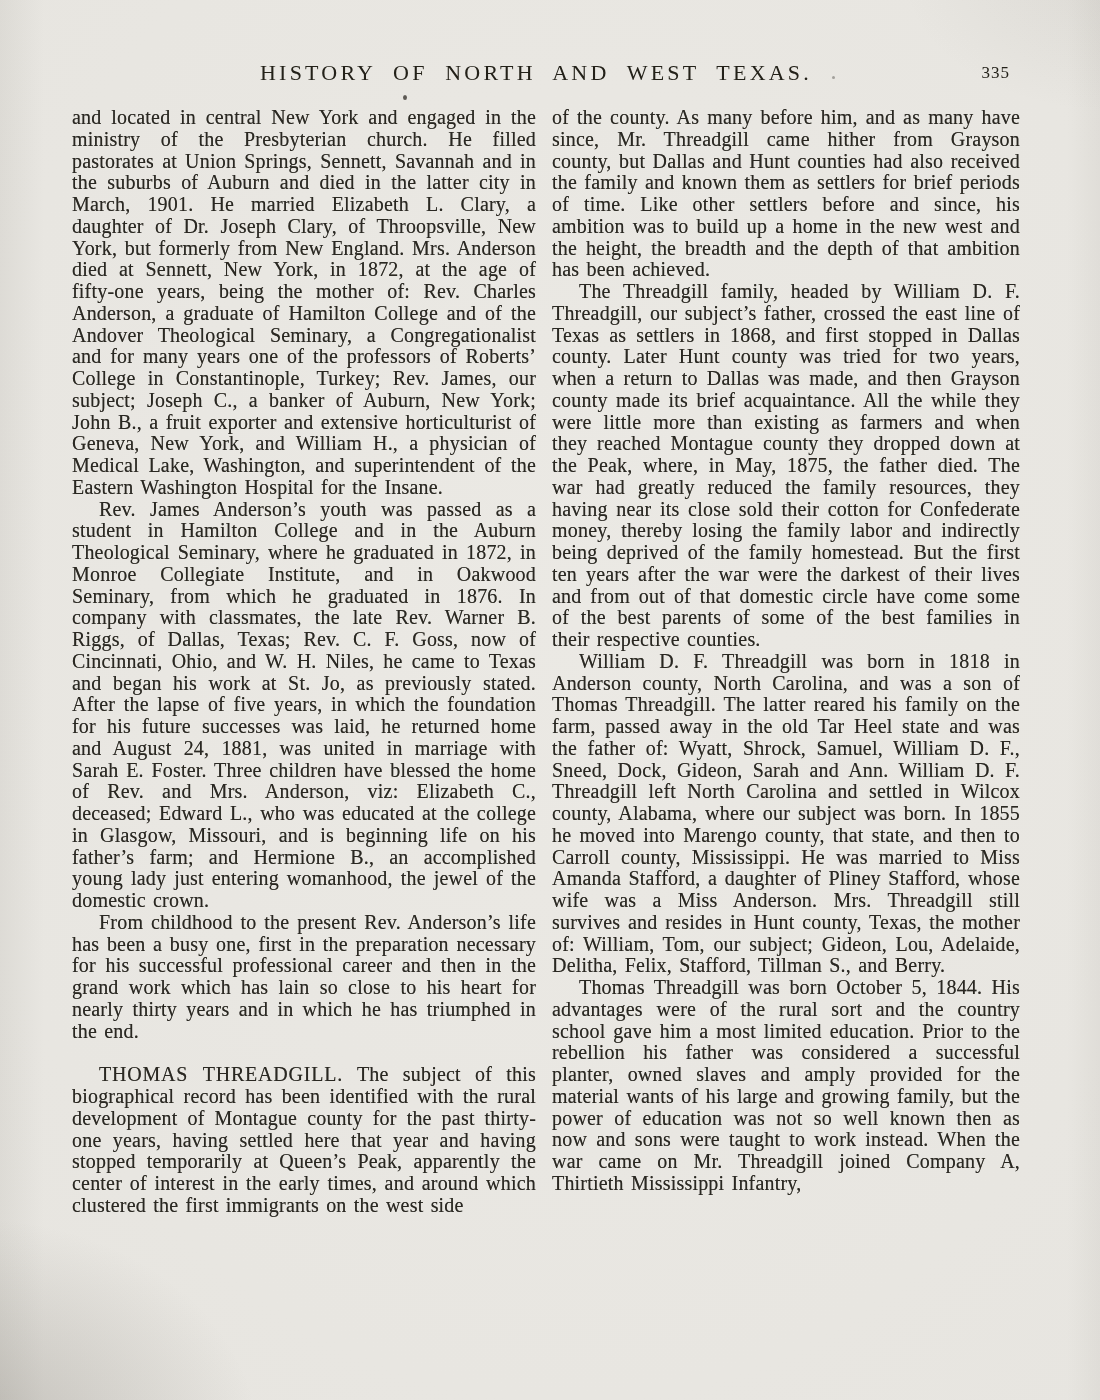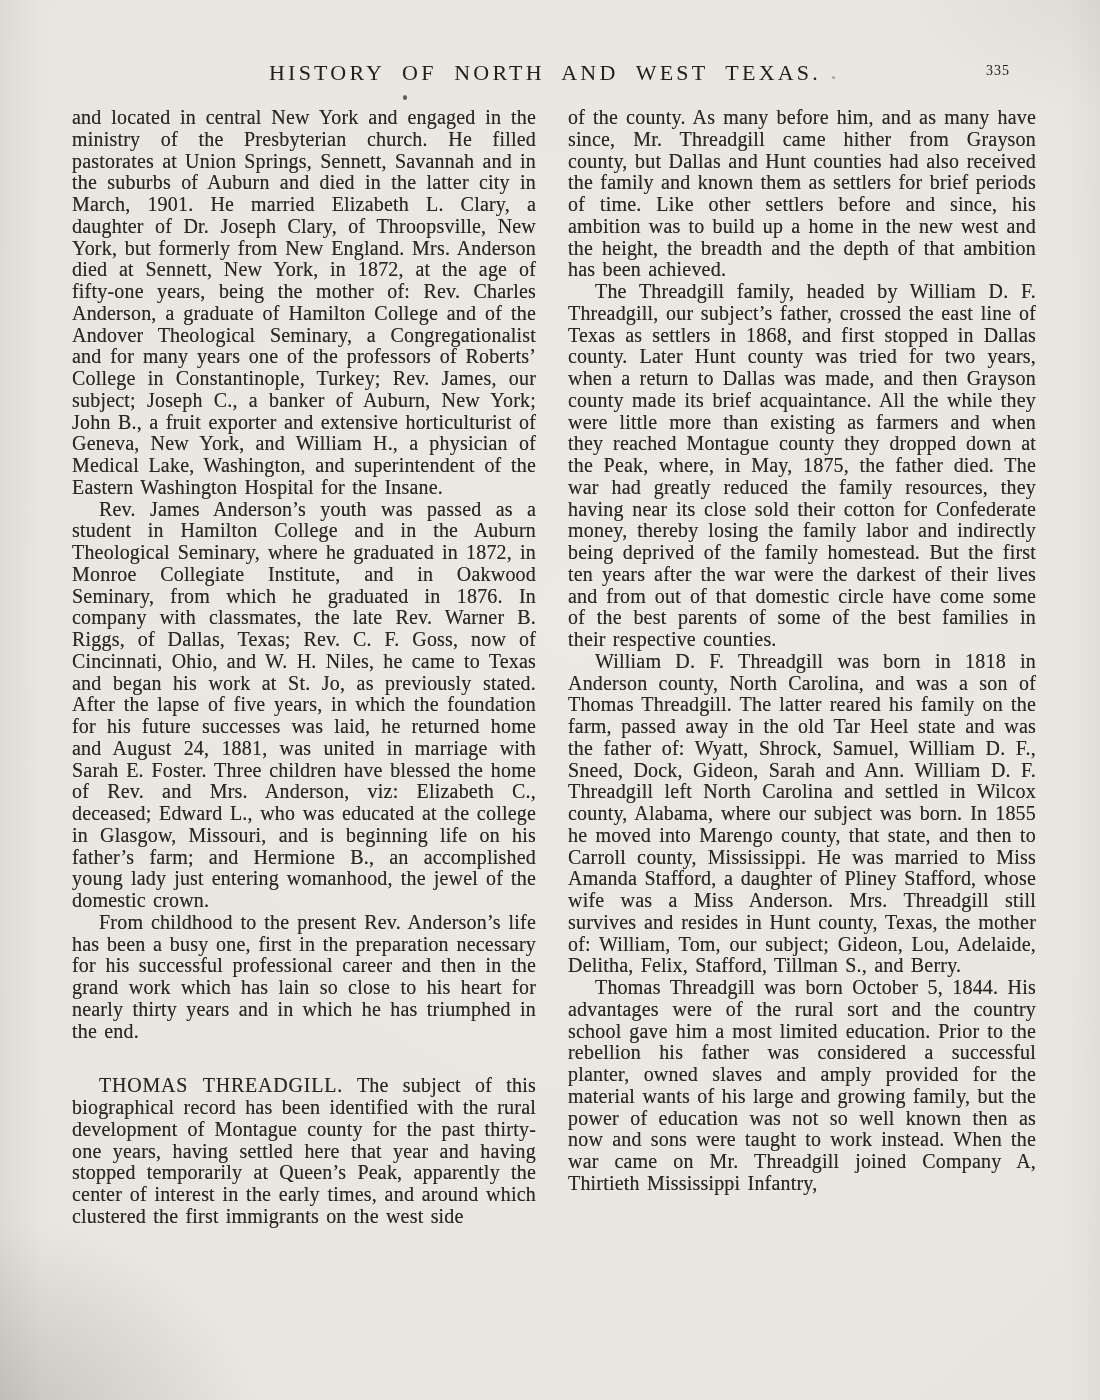--- a/index.html
+++ b/index.html
@@ -23,67 +23,67 @@
   }
   .running-header {
     position: absolute;
     top: 60px;
     left: 0;
     width: 100%;
     height: 30px;
   }
   .header-title {
     position: absolute;
-    left: 150px;
+    left: 141px;
     width: 790px;
     text-align: center;
     font-size: 22px;
     letter-spacing: 3.2px;
     word-spacing: 9px;
     color: #232119;
     white-space: nowrap;
   }
   .page-number {
     position: absolute;
     right: 90px;
     top: 3px;
-    font-size: 14px;
+    font-size: 17px;
     letter-spacing: 1px;
     color: #232119;
   }
   .ink-speck {
     position: absolute;
     background: rgba(45, 42, 36, 0.75);
     border-radius: 50%;
   }
   .speck-1 { left: 403px; top: 95px; width: 4px; height: 5px; }
   .speck-2 { left: 832px; top: 76px; width: 3px; height: 3px; opacity: .5; }
   .columns {
     position: absolute;
     top: 107px;
     left: 72px;
     width: 952px;
     display: flex;
-    gap: 32px;
+    gap: 16px;
   }
   .column { flex: 0 0 auto; }
   .column.left  { width: 464px; }
   .column.right { width: 468px; font-family: Liberation Serif, serif; }
   .column p {
     margin: 0;
     font-size: 20px;
     line-height: 21.75px;
     text-align: justify;
     letter-spacing: 0.2px;
     word-spacing: 2px;
     color: #2a2822;
     text-shadow: 0 0 0.5px rgba(42,40,34,0.55);
   }
   .column p.indent { text-indent: 27px; }
-  .column p.section-start { margin-top: 33px; }
+  .column p.section-start { margin-top: 22px; }
   .lead-name { letter-spacing: 0.8px; }
 </style>
 </head>
 <body>
 
 <div class="page">
 
   <div class="running-header">
     <div class="header-title">HISTORY OF NORTH AND WEST TEXAS.</div>
     <div class="page-number">335</div>

